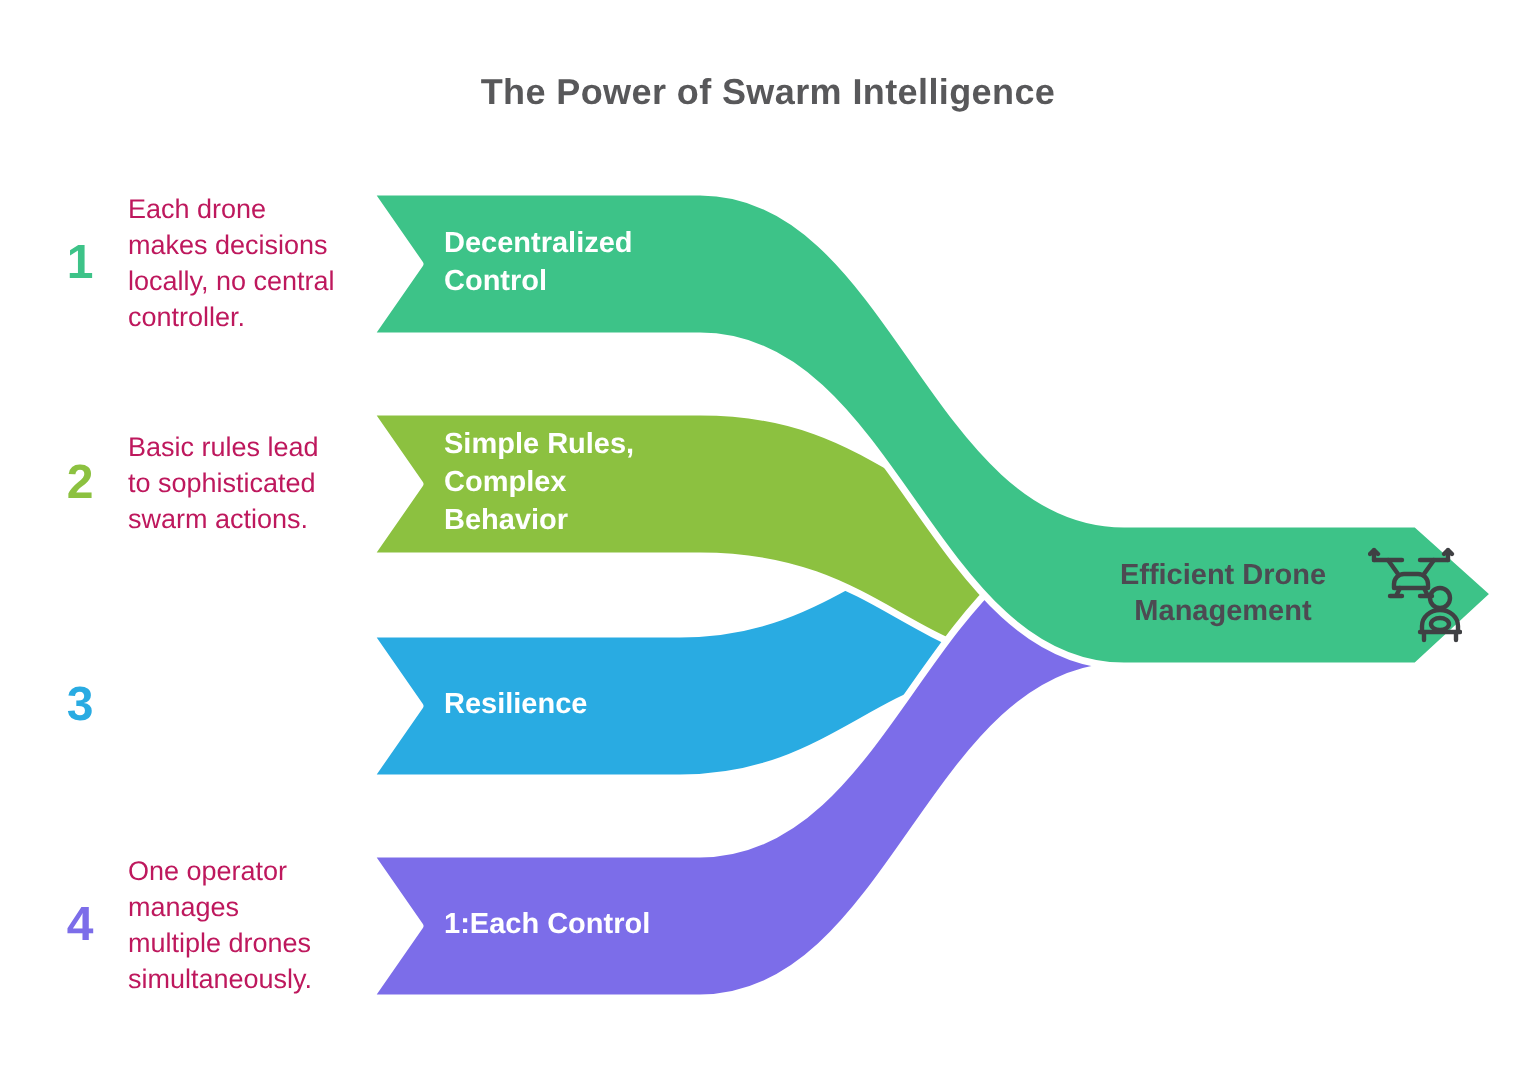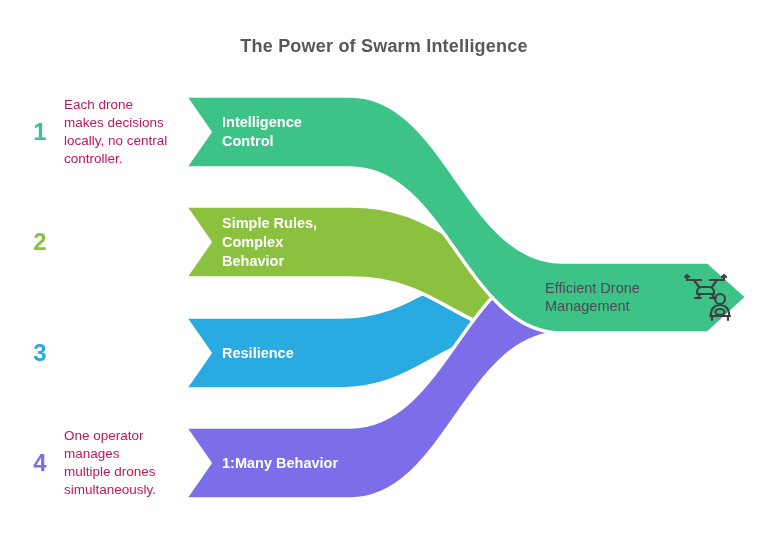--- a/index.html
+++ b/index.html
@@ -20,21 +20,21 @@
   .step-desc{
     position:absolute;left:64px;width:136px;transform:translateY(-50%);
     font-size:13.5px;line-height:18px;color:#be185d;white-space:pre-line;
   }
   .band-label{
     position:absolute;left:222px;width:132px;transform:translateY(-50%);
     font-size:14.5px;line-height:19px;font-weight:bold;color:#ffffff;white-space:pre-line;
   }
   .arrow-label{
     position:absolute;left:545px;width:133px;top:297px;transform:translateY(-50%);
-    text-align:left;font-size:14.5px;line-height:18px;font-weight:normal;
+    text-align:center;font-size:14.5px;line-height:18px;font-weight:bold;
     color:#4D4A52;white-space:pre-line;
   }
   .arrow-icon{position:absolute;left:684px;top:272px;}
 </style>
 </head>
 <body>
 
 <div class="canvas">
 
   <h1 class="title">The Power of Swarm Intelligence</h1>
@@ -45,37 +45,40 @@
     <path stroke="#FFFFFF" stroke-width="3.5" stroke-linejoin="round" d="M185,206 H350 C440,206 455,262 530,262 H640 V333 H530 C455,333 440,278 350,278 H185 L210,242 Z" fill="#8CC140"></path>
     <path stroke="#FFFFFF" stroke-width="3.5" stroke-linejoin="round" d="M185,427 H350 C446,427 466,262 562,262 H640 V333 H562 C466,333 446,499 350,499 H185 L210,463 Z" fill="#7C6DE9"></path>
     <path stroke="#FFFFFF" stroke-width="3.5" stroke-linejoin="round" d="M185,96 H350 C446,96 466,262 562,262 H708 L747,297 L708,333 H562 C466,333 446,168 350,168 H185 L210,132 Z" fill="#3DC388"></path>
   </svg>
 
   <div class="step-number" style="top: 132px; color: rgb(61, 195, 136);">1</div>
   <div class="step-desc" style="top:132px">Each drone
 makes decisions
 locally, no central
 controller.</div>
-  <div class="band-label" style="top:132px">Intelligence
+  <div class="band-label" style="top:132px">Decentralized
 Control</div>
 
   <div class="step-number" style="top: 242px; color: rgb(140, 193, 64);">2</div>
+  <div class="step-desc" style="top:242px">Basic rules lead
+to sophisticated
+swarm actions.</div>
   <div class="band-label" style="top:242px">Simple Rules,
 Complex
 Behavior</div>
 
   <div class="step-number" style="top: 353px; color: rgb(41, 171, 226);">3</div>
   <div class="band-label" style="top:353px">Resilience</div>
 
   <div class="step-number" style="top: 463px; color: rgb(124, 109, 233);">4</div>
   <div class="step-desc" style="top:463px">One operator
 manages
 multiple drones
 simultaneously.</div>
-  <div class="band-label" style="top:463px">1:Many Behavior</div>
+  <div class="band-label" style="top:463px">1:Each Control</div>
 
   <div class="arrow-label" style="color: rgb(77, 74, 82);">Efficient Drone
 Management</div>
 
   <svg class="arrow-icon" width="47" height="50" viewBox="0 0 47 50">
     <g fill="none" stroke-width="2.2" stroke-linecap="round" stroke-linejoin="round" stroke="#3F4043">
       <path d="M3,8 H17"></path>
       <path d="M3,8 V3 M1,5 L3,3 L5,5"></path>
       <path d="M26,8 H40"></path>
       <path d="M40,8 V3 M38,5 L40,3 L42,5"></path>

